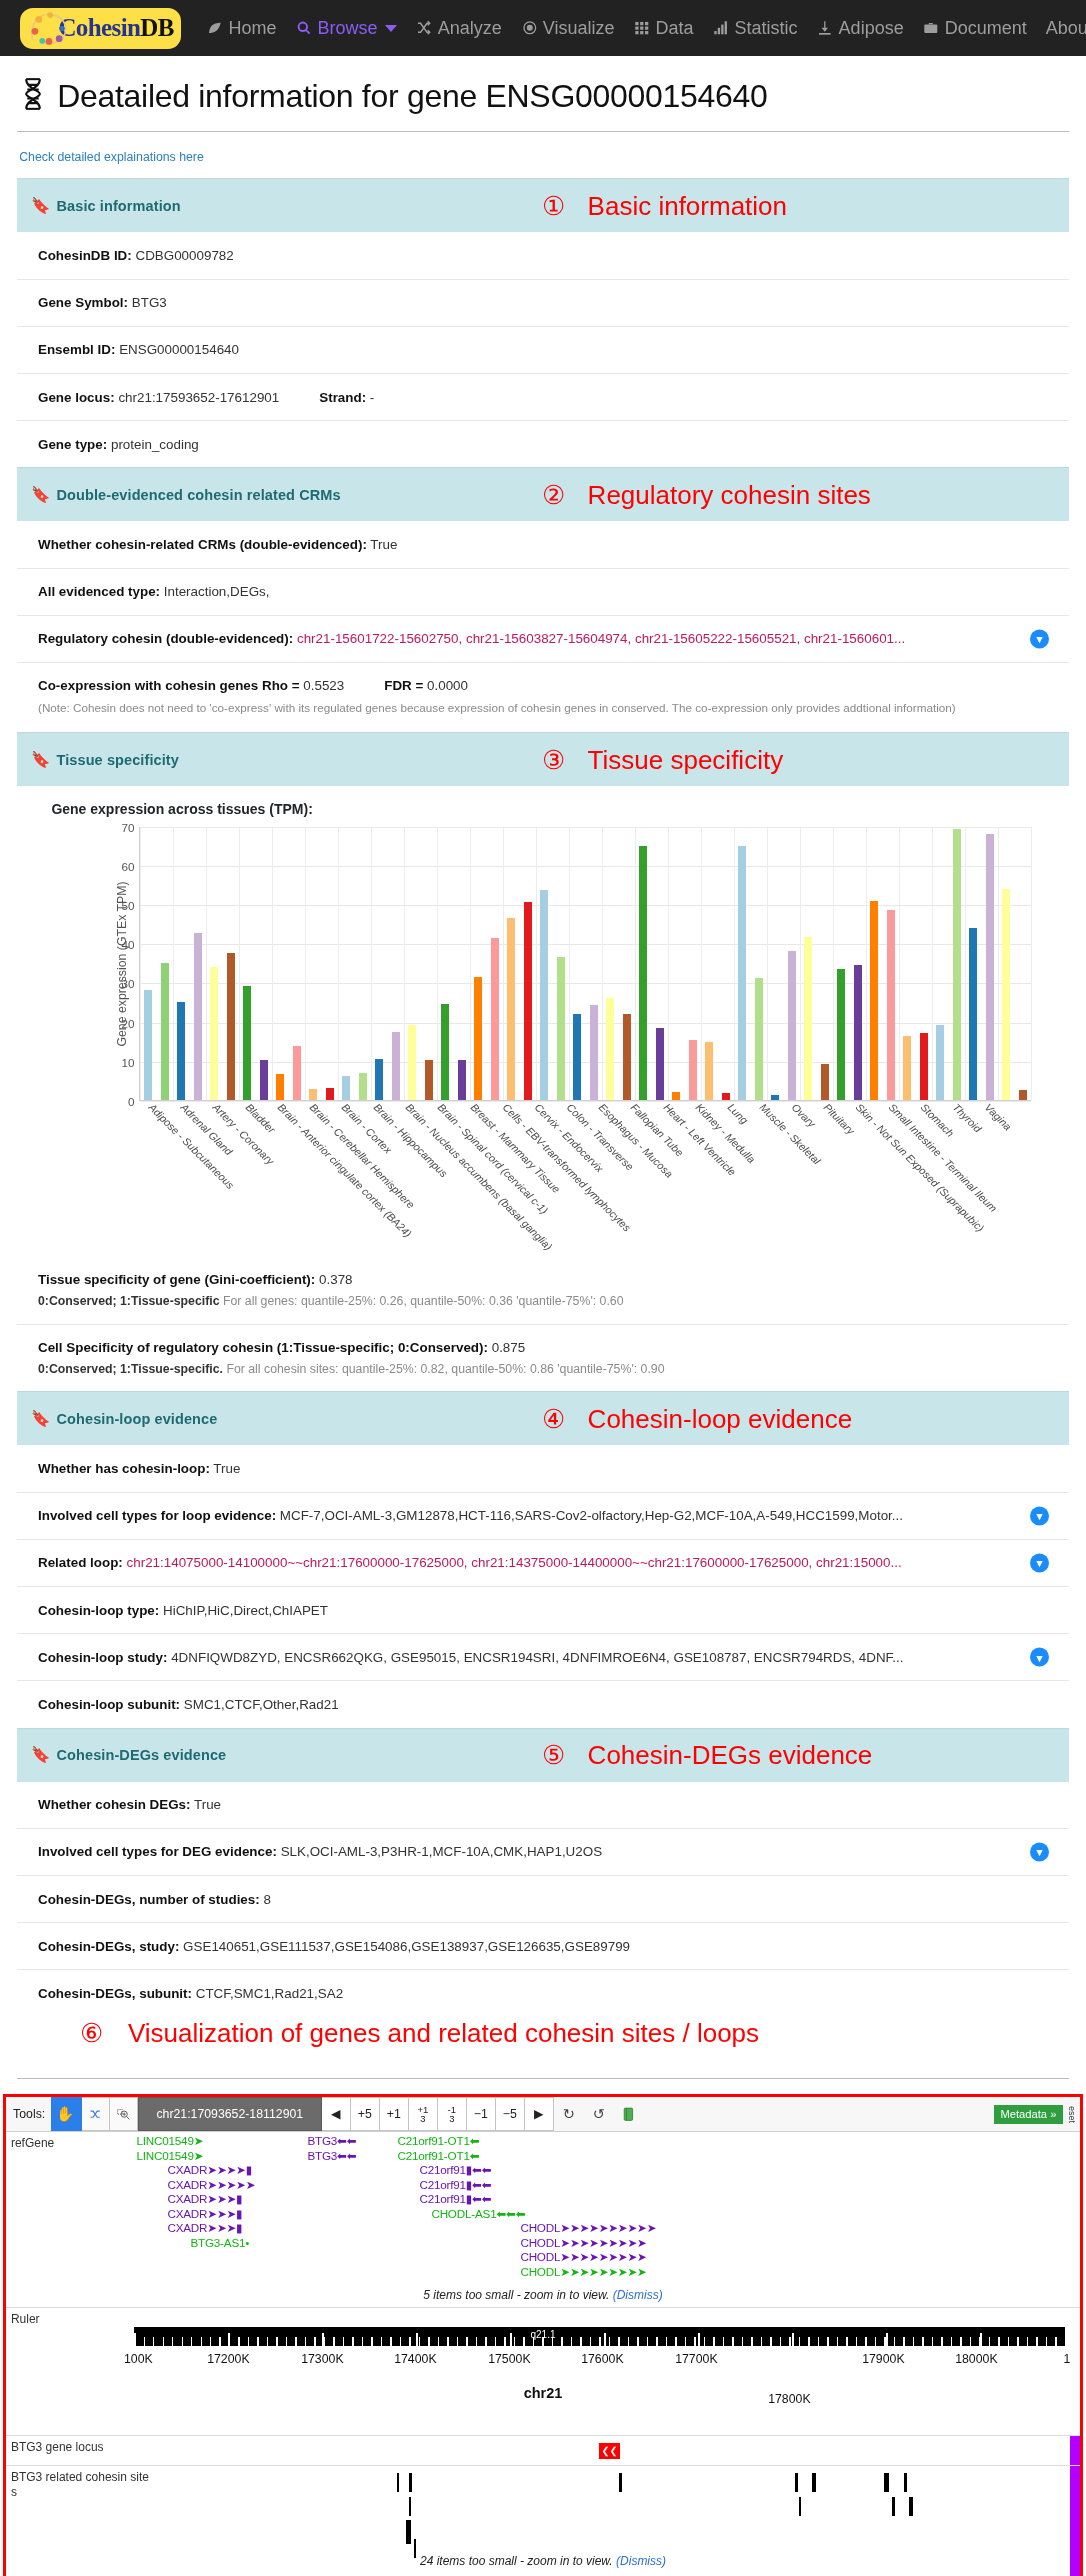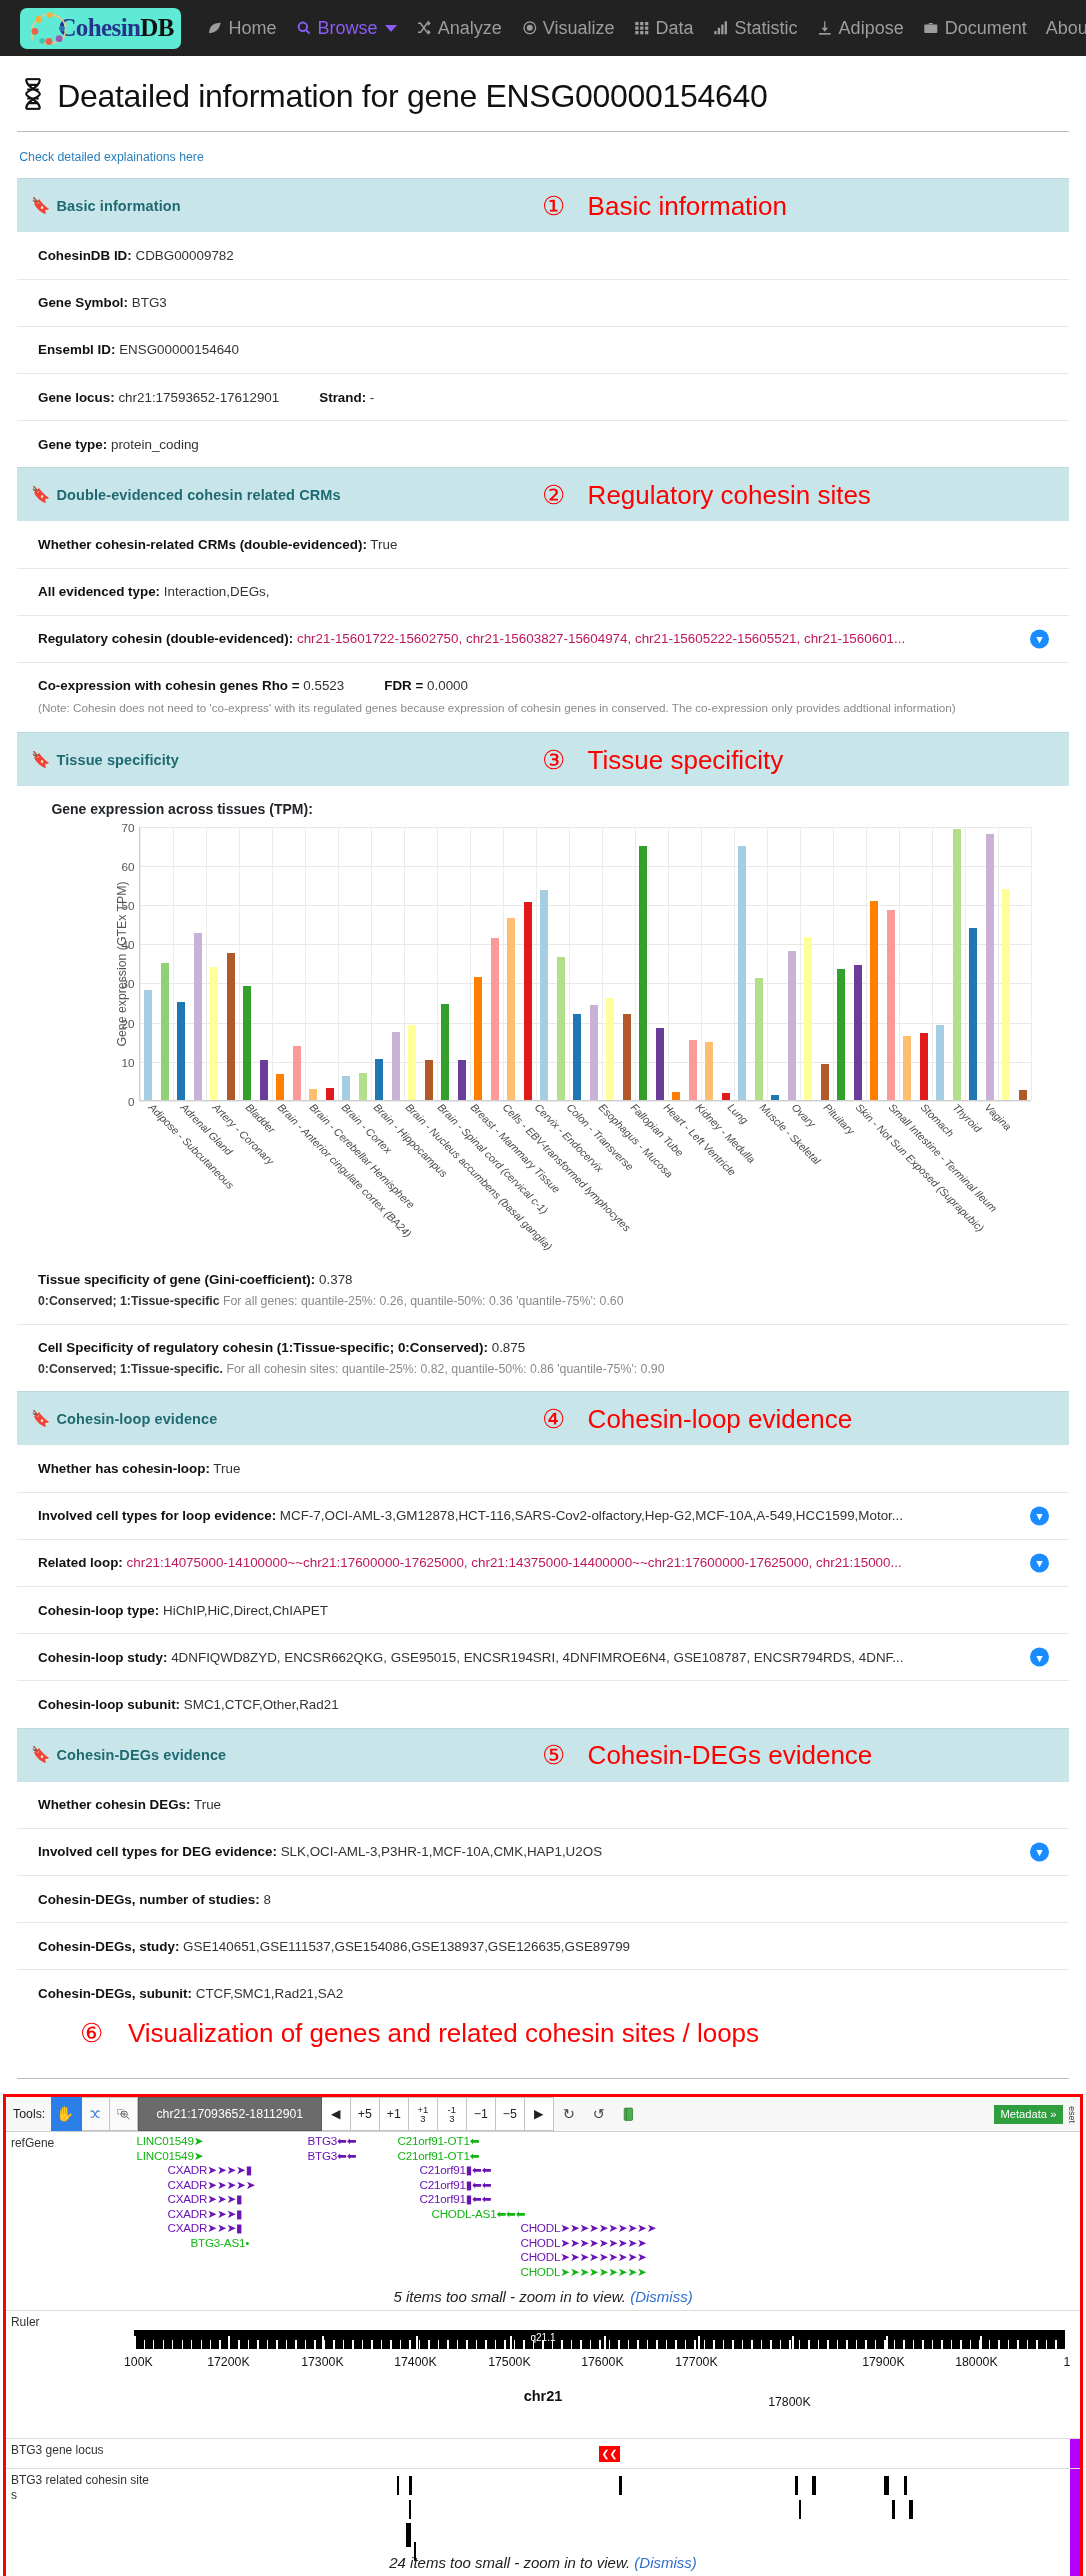--- a/index.html
+++ b/index.html
@@ -15,22 +15,22 @@
   
   .navbar{
     background:#222222;
     height:56px;
     display:flex;
     align-items:center;
     padding:0 27px 0 20px;
     gap:0;
   }
   .brand{
-    background:#5eead4;
-    border-radius:7px;
+    background:#fde047;
+    border-radius:13px;
     padding:3.4px 6.7px;
     margin-right:26px;
     display:flex;
     align-items:center;
     height:41px;
   }
   .brand-text{
     font-family:"Liberation Serif", serif;
     font-size:25px;
     letter-spacing:-0.6px;
@@ -238,21 +238,21 @@
   .track-label{
     position:absolute; left:4.5px; top:3.4px; font-size:12px; color:#333; line-height:1.25;
   }
   .gene-rows{ position:relative; height:151px; }
   .gene{
     position:absolute; font-size:11.7px; white-space:nowrap; letter-spacing:-0.2px;
   }
   .gene.green{ color:#12b512; }
   .gene.purple{ color:#6b14b5; }
   .too-small{
-    text-align:center; font-size:15px; font-style:italic; color:#222; padding:4.5px 0 5.6px 0;
+    text-align:center; font-size:12px; font-style:italic; color:#222; padding:4.5px 0 5.6px 0;
   }
   .too-small .dismiss{ color:#2d6fd0; }
   .ruler-track{ position:relative; height:128px; }
   .ruler-bar{
     position:absolute; left:128px; right:14.5px; top:19px; height:19px; background:#000;
   }
   .ruler-band{
     position:absolute; left:128px; right:14.5px; top:29px; height:13.4px;
     background:repeating-linear-gradient(to right,#fff 0 1.1px,transparent 1.1px 9.5px);
   }

